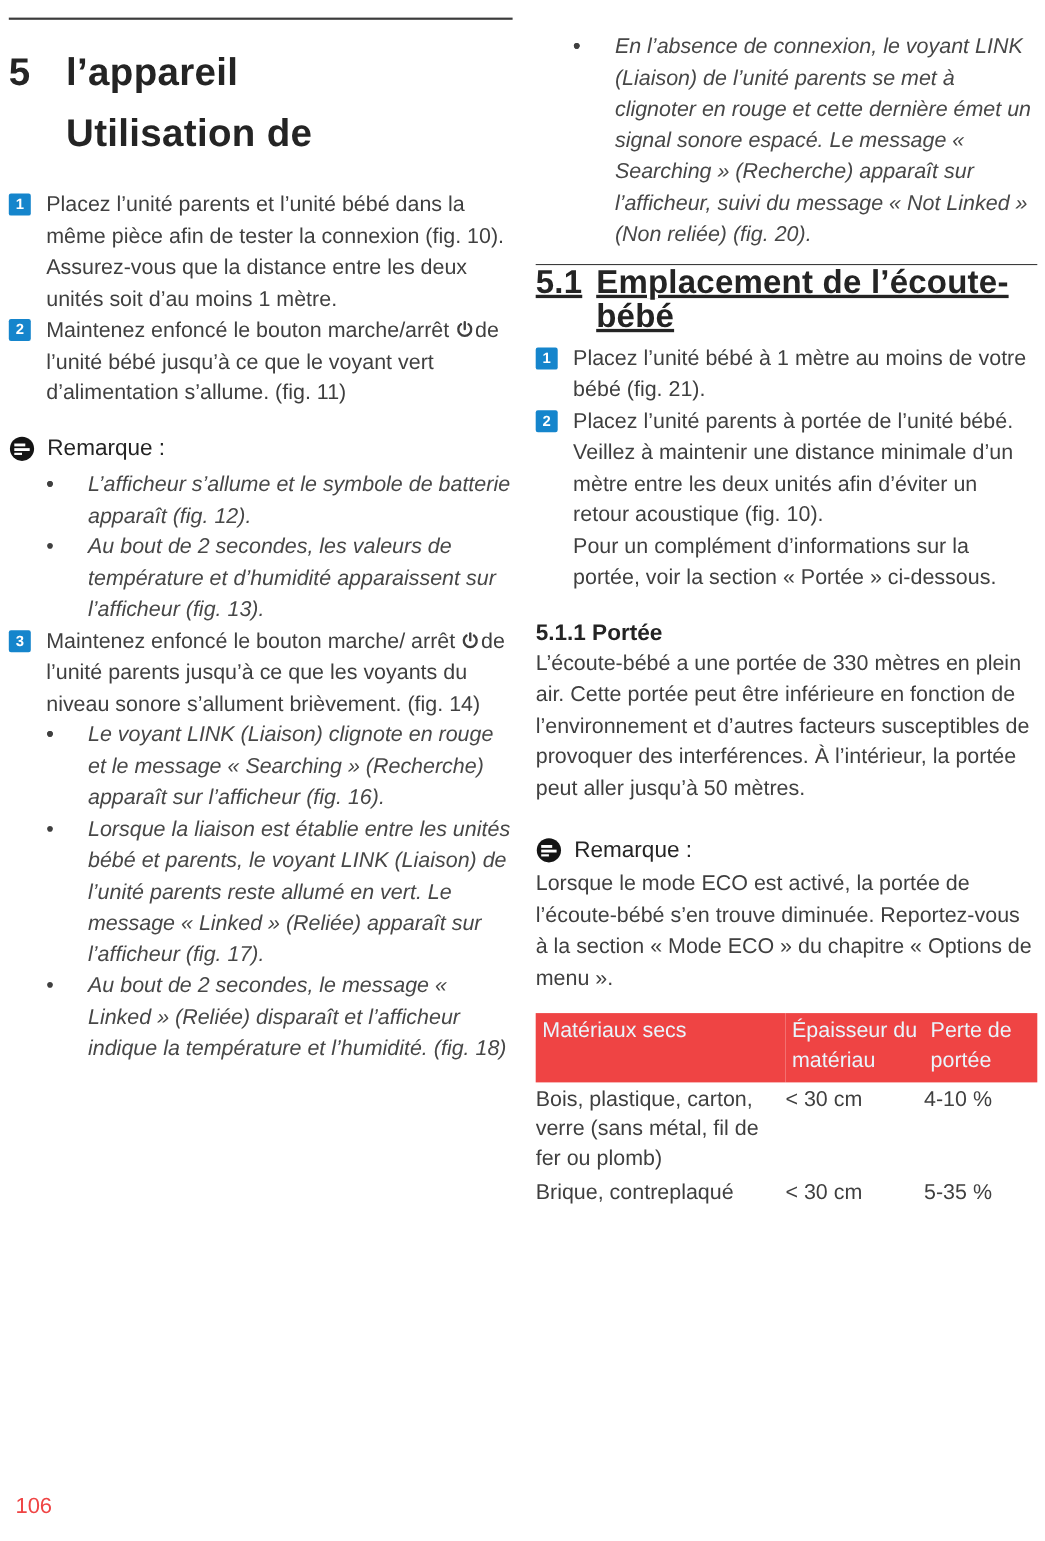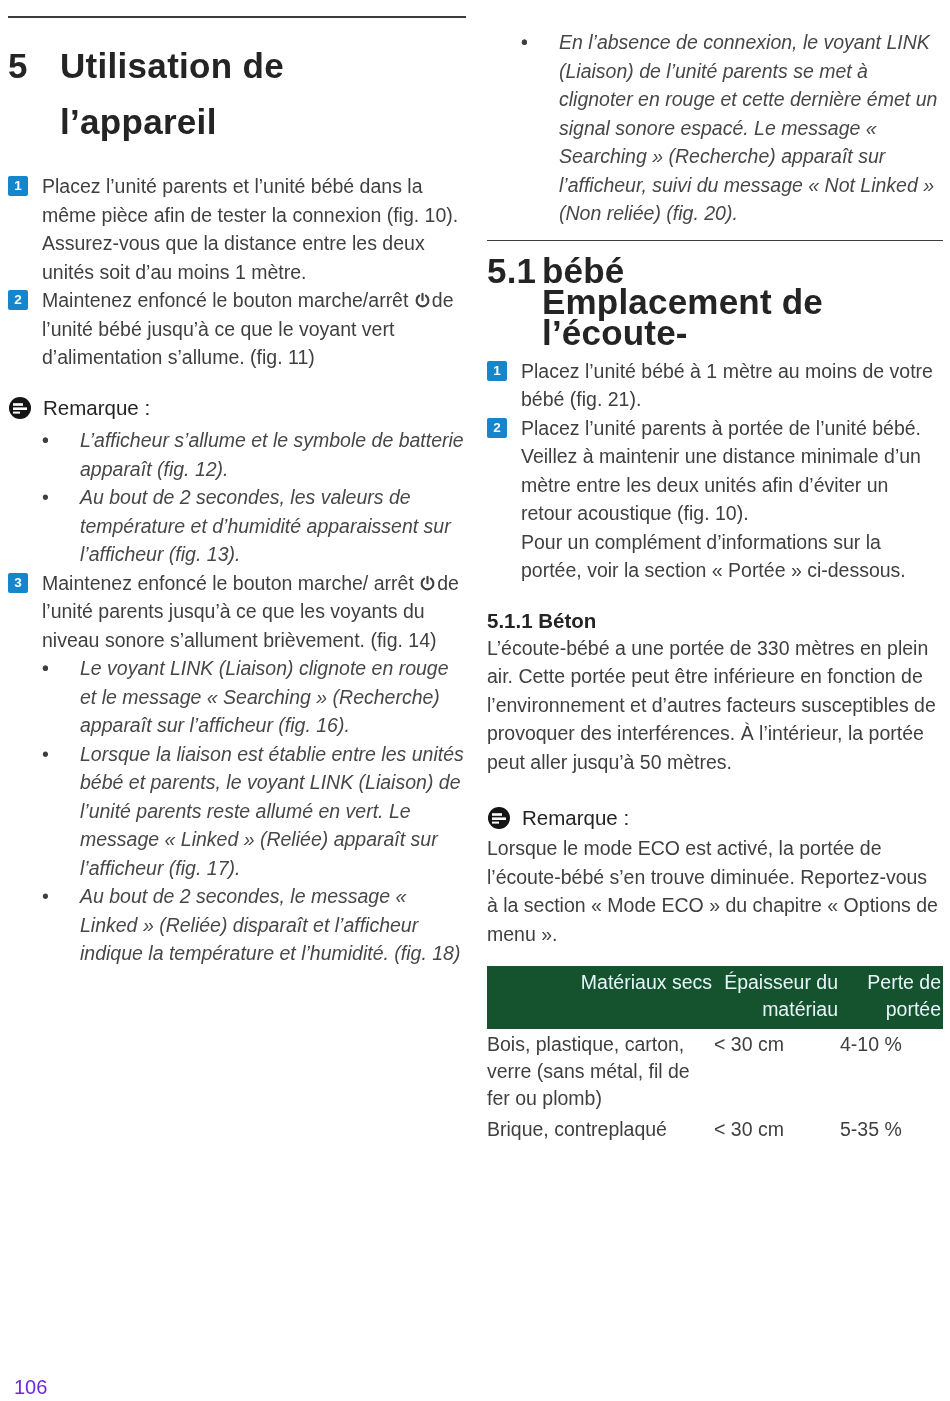--- a/index.html
+++ b/index.html
@@ -28,50 +28,50 @@
            text-align:center; line-height:20px; }
 
   .bullet { position:relative; padding-left:72px; font-style:italic; color:#474747; }
   .bullet .marker { position:absolute; left:34px; font-style:normal; color:#3f3f3f; }
 
   .note-block { margin-top:22px; }
   .note-head { display:flex; align-items:center; gap:11px; font-size:20.5px;
                font-weight:normal; color:#242424; margin-bottom:4px; }
   .note-icon { width:24px; height:24px; flex:none; }
 
-  .sec-head { display:flex; font-size:35px; font-weight:bold; color:#242424;
-              line-height:31px; margin-top:14px; margin-bottom:9px; letter-spacing:0.2px; }
+  .sec-head { display:flex; font-size:30px; font-weight:bold; color:#242424;
+              line-height:31px; margin-top:0; margin-bottom:9px; letter-spacing:0.2px;text-decoration:underline; }
   .sec-num { width:55px; flex:none; }
 
   .subsec-head { font-size:20.5px; font-weight:bold; color:#242424; margin-top:24px; margin-bottom:1px; }
 
   .power-icon { width:17px; height:17px; vertical-align:-2px; margin-right:1px; }
 
   .range-table { width:100%; border-collapse:collapse; margin-top:18px;
                  font-size:19.5px; line-height:27px; table-layout:fixed; }
-  .range-table th { background:#14532d; color:#e9f5fc; font-weight:normal; text-align:right;
+  .range-table th { background:#ef4444; color:#e9f5fc; font-weight:normal; text-align:left;
                     vertical-align:top; padding:3px 2px 6px 6px; }
   .range-table td { vertical-align:top; padding:2px 2px 2px 0; }
   .c1 { width:227px; } .c2 { width:126px; } .c3 { width:103px; }
 
-  .page-number { position:absolute; left:14px; bottom:2px; font-size:20px; color:#6d28d9; } .mt28 { margin-top:28px; } .mt30 { margin-top:30px; }
+  .page-number { position:absolute; left:14px; bottom:20px; font-size:20px; color:#ef4444; } .mt28 { margin-top:28px; } .mt30 { margin-top:30px; }
 </style>
 </head>
 <body>
 
 <div class="page">
 
   <div class="col col-left">
     <div class="rule rule-top"></div>
 
     <div class="chapter-title">
       <div class="chapter-num">5</div>
       <div>
+        <div>l’appareil</div>
         <div>Utilisation de</div>
-        <div>l’appareil</div>
       </div>
     </div>
 
     <div class="steps body-txt">
       <div class="step">
         <span class="badge">1</span>
         <div>Placez l’unité parents et l’unité bébé dans la même pièce afin de tester la connexion (fig. 10).</div>
         <div>Assurez-vous que la distance entre les deux unités soit d’au moins 1 mètre.</div>
       </div>
 
@@ -116,38 +116,38 @@
     <div class="body-txt mt28">
       <div class="bullet"><span class="marker">•</span></div>
       <div class="bullet"><span class="marker">•</span><span>En l’absence de connexion, le voyant LINK (Liaison) de l’unité parents se met à clignoter en rouge et cette dernière émet un signal sonore espacé. Le message « Searching » (Recherche) apparaît sur l’afficheur, suivi du message « Not Linked » (Non reliée) (fig. 20).</span></div>
     </div>
 
     <div class="rule rule-sec"></div>
 
     <div class="sec-head">
       <div class="sec-num">5.1</div>
       <div>
+        <div>Emplacement de l’écoute-</div>
         <div>bébé</div>
-        <div>Emplacement de l’écoute-</div>
       </div>
     </div>
 
     <div class="body-txt">
       <div class="step">
         <span class="badge">1</span>
         <div>Placez l’unité bébé à 1 mètre au moins de votre bébé (fig. 21).</div>
       </div>
       <div class="step">
         <span class="badge">2</span>
         <div>Placez l’unité parents à portée de l’unité bébé. Veillez à maintenir une distance minimale d’un mètre entre les deux unités afin d’éviter un retour acoustique (fig. 10).</div>
         <div>Pour un complément d’informations sur la portée, voir la section « Portée » ci-dessous.</div>
       </div>
     </div>
 
-    <div class="subsec-head">5.1.1 Béton</div>
+    <div class="subsec-head">5.1.1 Portée</div>
     <div class="body-txt">L’écoute-bébé a une portée de 330 mètres en plein air. Cette portée peut être inférieure en fonction de l’environnement et d’autres facteurs susceptibles de provoquer des interférences. À l’intérieur, la portée peut aller jusqu’à 50 mètres.</div>
 
     <div class="note-block mt30">
       <div class="note-head">
         <svg class="note-icon" viewBox="0 0 24 24">
             <circle cx="12" cy="12" r="11" fill="#141414"></circle>
             <rect x="5" y="7.2" width="10" height="2.6" fill="#fff"></rect>
             <rect x="5" y="11.4" width="14" height="2.6" fill="#fff"></rect>
             <rect x="5" y="15.6" width="7" height="2.0" fill="#fff"></rect>
           </svg>

